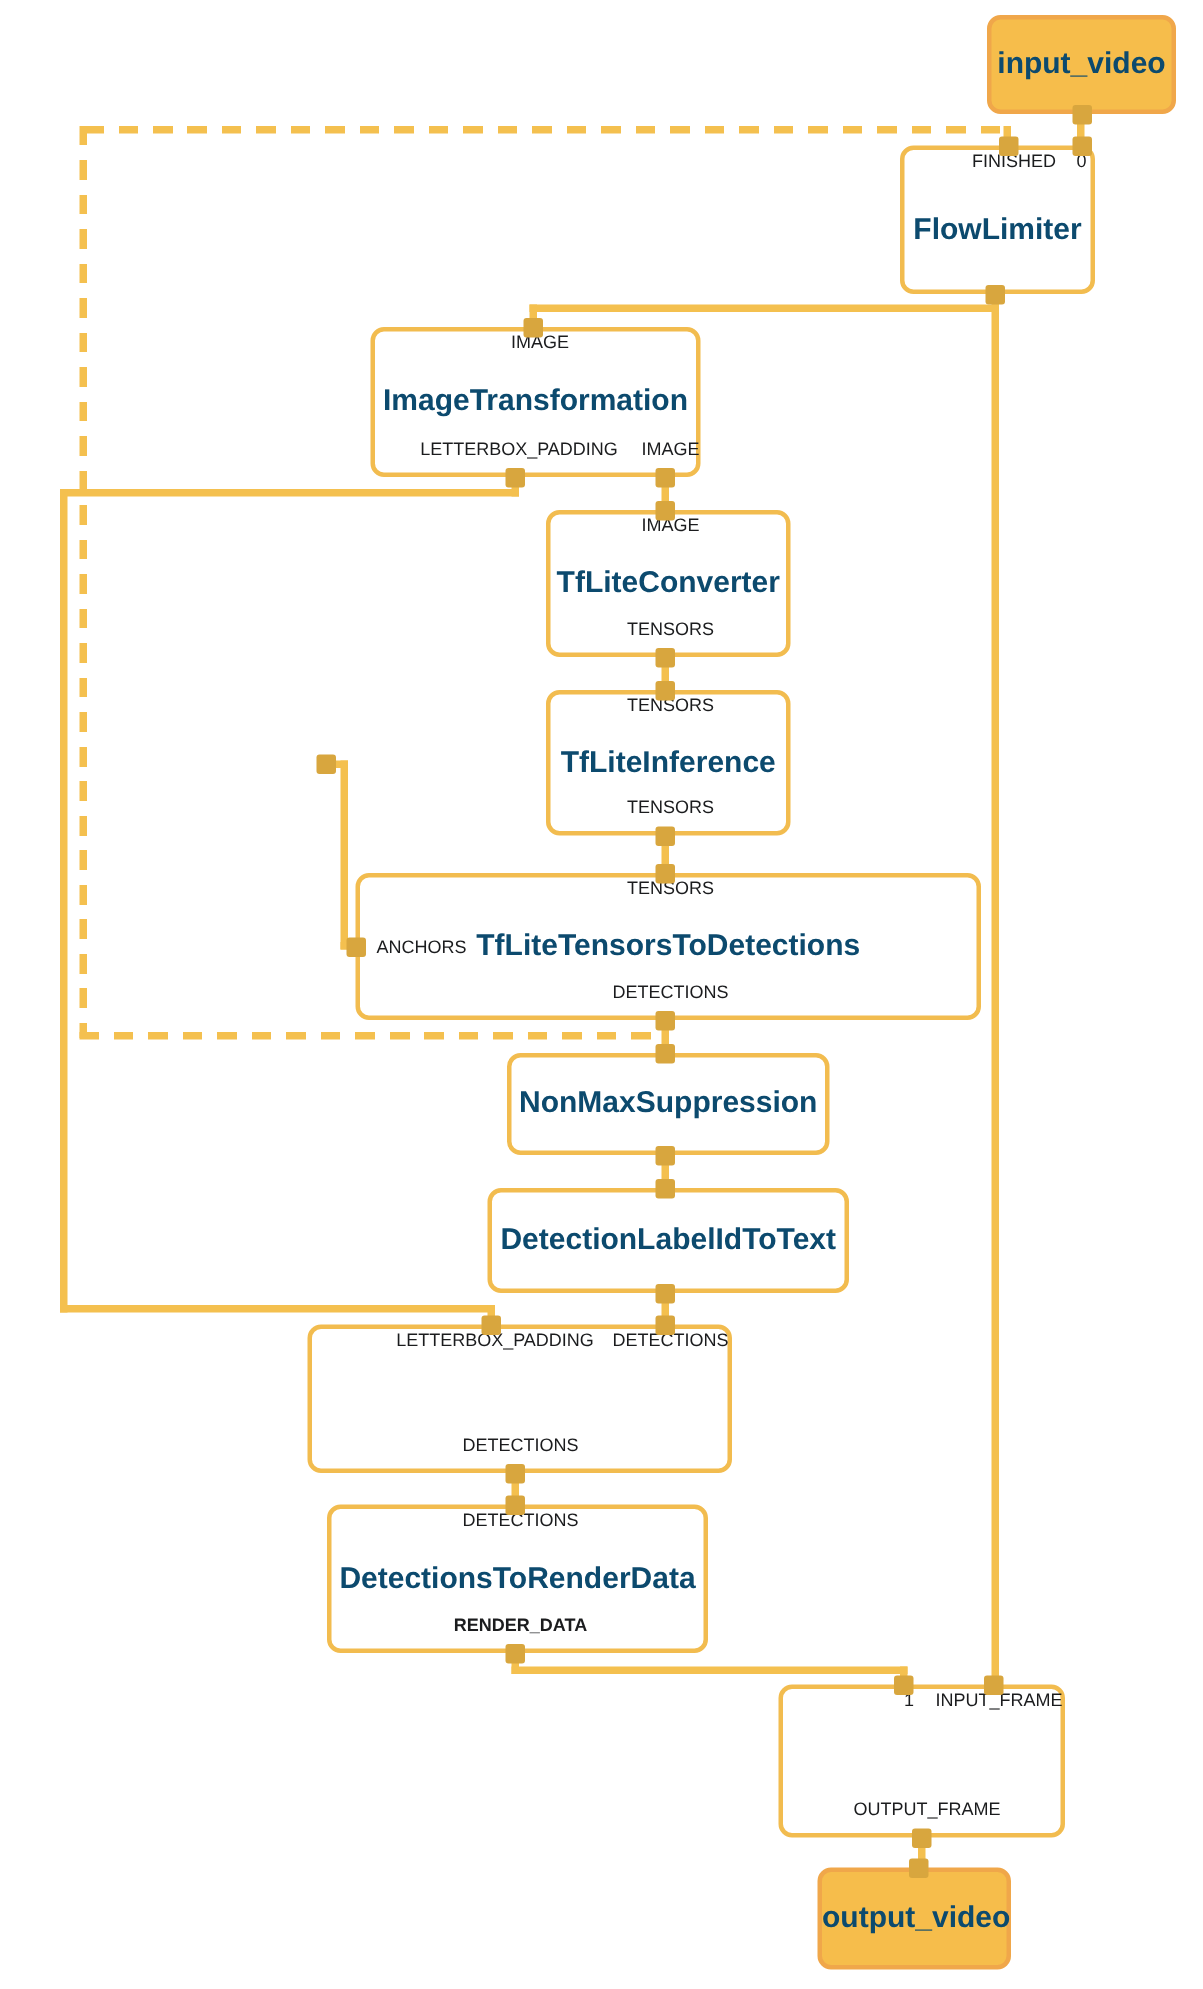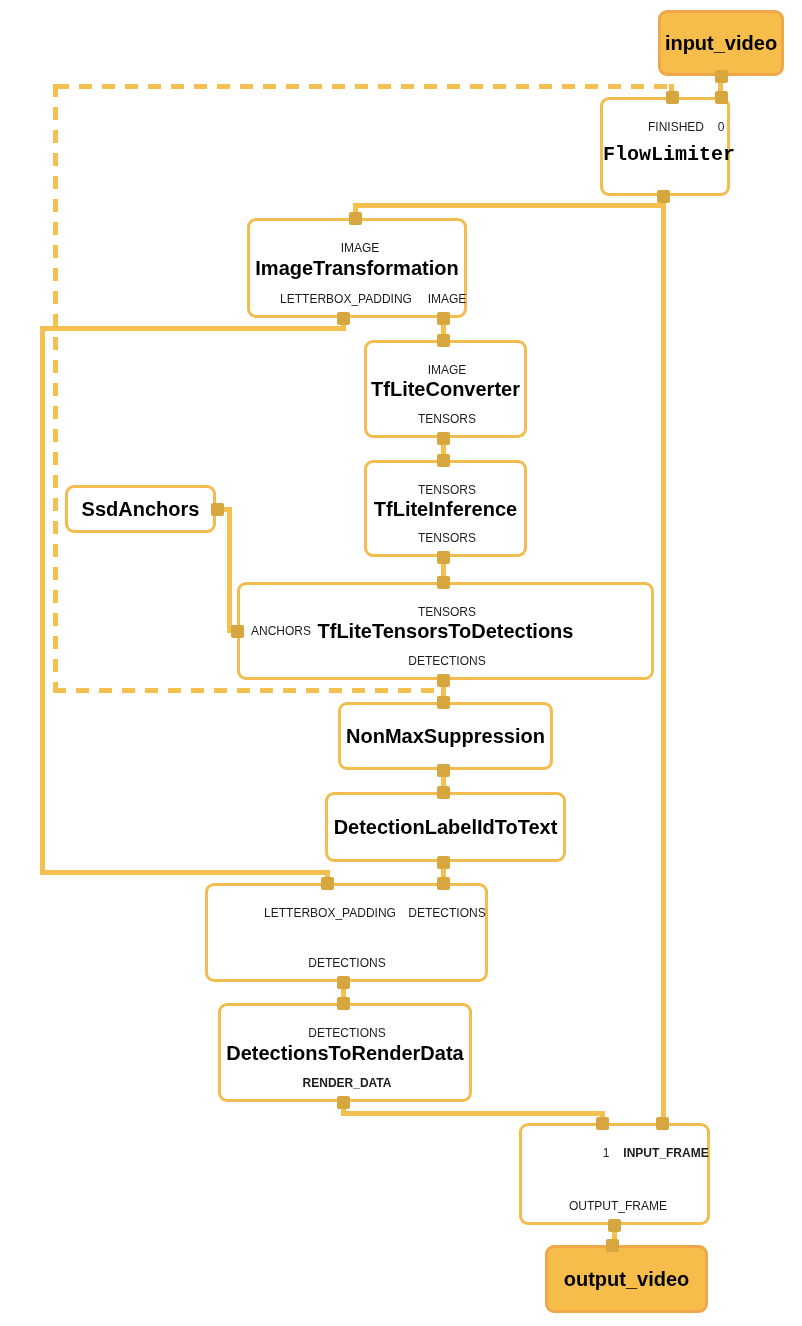--- a/index.html
+++ b/index.html
@@ -21,31 +21,31 @@
     background:#F6BD4B;
     border-color:#F0A74A;
   }
   .node-title{
     position:absolute;
     left:0;right:0;top:50%;
     transform:translateY(-50%);
     text-align:center;
     font-weight:bold;
     font-size:20px;
-    color:#000000;
+    color:#0c4a6e;
     white-space:nowrap;
   }
   .port-label{
     position:absolute;
     transform:translateX(-50%);
     font-size:12px;
     color:#1b1c1e;
     white-space:nowrap;
   }
-  .port-label.top{top:20px;}
+  .port-label.top{top:0;}
   .port-label.bottom{bottom:9px;}
   .port-label.left-side{transform:none;top:50%;margin-top:-7px;}
   .edge{
     position:absolute;
     background:#F4C04F;
   }
   .edge.h{height:5px;}
   .edge.v{width:5px;}
   .edge.dash-h{
     height:5px;background:none;
@@ -104,21 +104,21 @@
   <div class="edge dash-v" style="left:53px;top:84px;height:608px;"></div>
   <div class="edge dash-h" style="left:53px;top:688px;width:391px;"></div>
 
   <div class="node filled" style="left:658px;top:10px;width:126px;height:66px;">
     <div class="node-title">input_video</div>
   </div>
 
   <div class="node" style="left:600px;top:97px;width:130px;height:99px;">
     <div class="port-label top" style="left:73px;">FINISHED</div>
     <div class="port-label top" style="left:118px;">0</div>
-    <div class="node-title" style="top:58%;font-family:Liberation Mono, monospace;">FlowLimiter</div>
+    <div class="node-title" style="top:58%;">FlowLimiter</div>
   </div>
 
   <div class="node" style="left:247px;top:218px;width:220px;height:100px;">
     <div class="port-label top" style="left:110px;">IMAGE</div>
     <div class="node-title">ImageTransformation</div>
     <div class="port-label bottom" style="left:96px;">LETTERBOX_PADDING</div>
     <div class="port-label bottom" style="left:197px;">IMAGE</div>
   </div>
 
   <div class="node" style="left:364px;top:340px;width:163px;height:98px;">
@@ -126,23 +126,20 @@
     <div class="node-title">TfLiteConverter</div>
     <div class="port-label bottom" style="left:80px;">TENSORS</div>
   </div>
 
   <div class="node" style="left:364px;top:460px;width:163px;height:97px;">
     <div class="port-label top" style="left:80px;">TENSORS</div>
     <div class="node-title">TfLiteInference</div>
     <div class="port-label bottom" style="left:80px;">TENSORS</div>
   </div>
 
-  <div class="node" style="left:65px;top:485px;width:151px;height:48px;">
-    <div class="node-title">SsdAnchors</div>
-  </div>
 
   <div class="node" style="left:237px;top:582px;width:417px;height:98px;">
     <div class="port-label top" style="left:207px;">TENSORS</div>
     <div class="port-label left-side" style="left:11px;">ANCHORS</div>
     <div class="node-title">TfLiteTensorsToDetections</div>
     <div class="port-label bottom" style="left:207px;">DETECTIONS</div>
   </div>
 
   <div class="node" style="left:338px;top:702px;width:215px;height:68px;">
     <div class="node-title">NonMaxSuppression</div>
@@ -159,25 +156,25 @@
   </div>
 
   <div class="node" style="left:218px;top:1003px;width:254px;height:99px;">
     <div class="port-label top" style="left:126px;">DETECTIONS</div>
     <div class="node-title">DetectionsToRenderData</div>
     <div class="port-label bottom" style="left:126px;font-weight:bold;">RENDER_DATA</div>
   </div>
 
   <div class="node" style="left:519px;top:1123px;width:191px;height:102px;">
     <div class="port-label top" style="left:84px;">1</div>
-    <div class="port-label top" style="left:144px;font-weight:bold;">INPUT_FRAME</div>
+    <div class="port-label top" style="left:144px;">INPUT_FRAME</div>
     <div class="port-label bottom" style="left:96px;">OUTPUT_FRAME</div>
   </div>
 
-  <div class="node filled" style="left:545px;top:1245px;width:163px;height:68px;">
+  <div class="node filled" style="left:545px;top:1245px;width:129px;height:68px;">
     <div class="node-title">output_video</div>
   </div>
 
   <div class="port" style="left:715px;top:70px;"></div>
   <div class="port" style="left:666px;top:91px;"></div>
   <div class="port" style="left:715px;top:91px;"></div>
   <div class="port" style="left:657px;top:190px;"></div>
   <div class="port" style="left:349px;top:212px;"></div>
   <div class="port" style="left:337px;top:312px;"></div>
   <div class="port" style="left:437px;top:312px;"></div>

